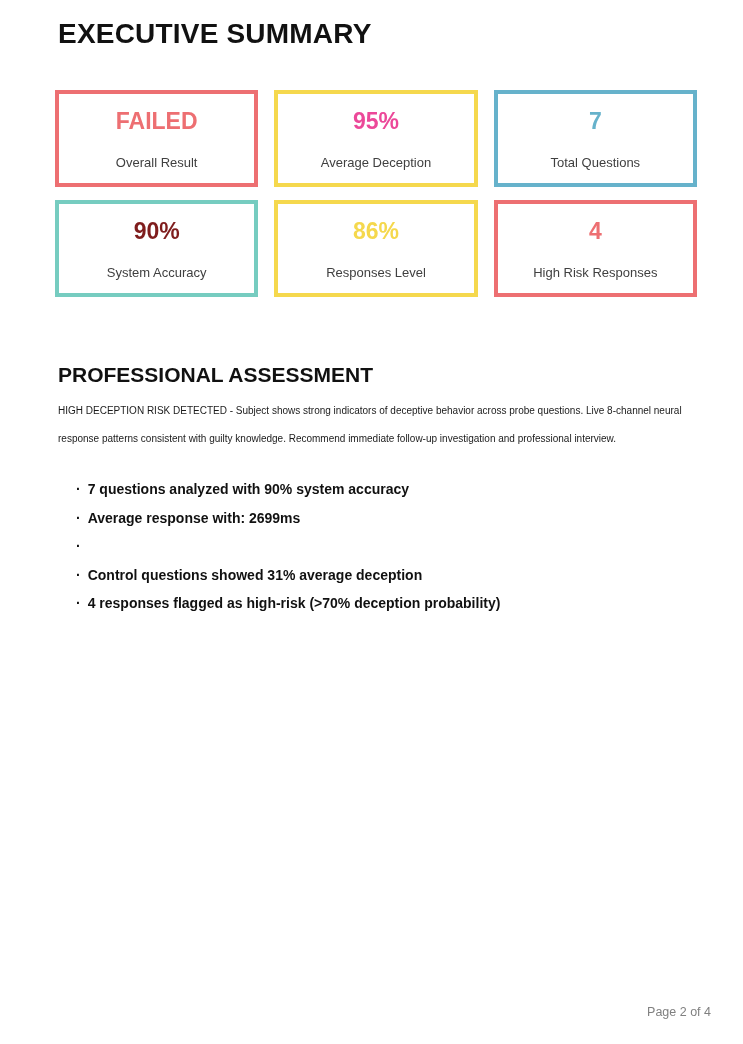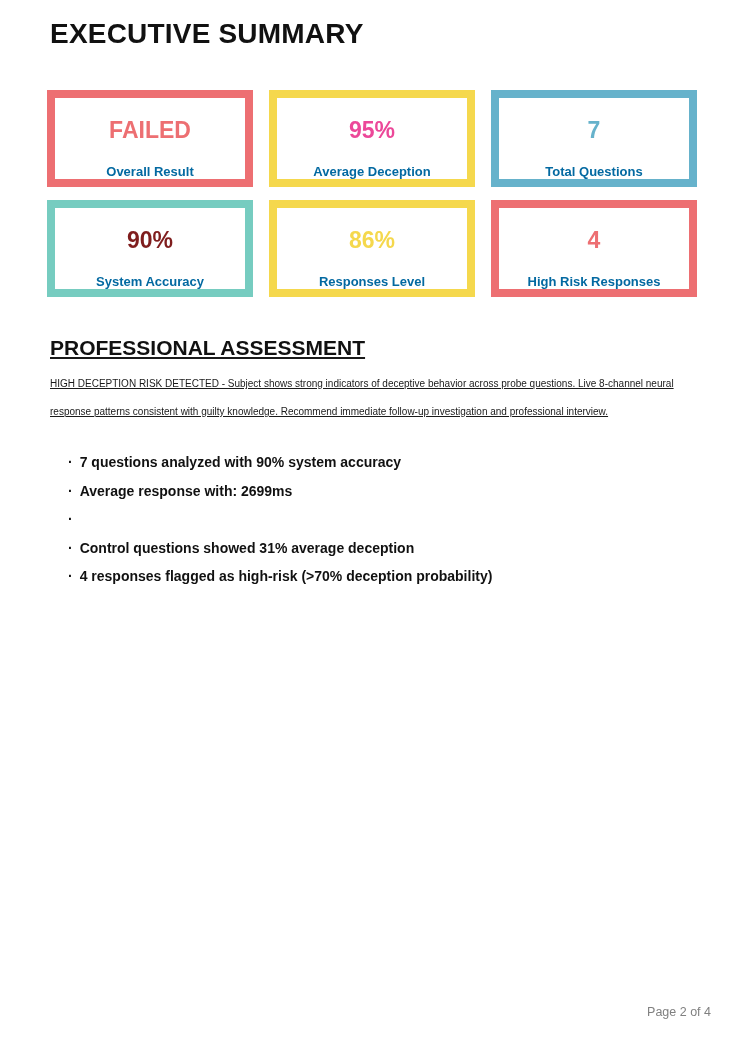--- a/index.html
+++ b/index.html
@@ -5,65 +5,66 @@
   * { box-sizing: border-box; margin: 0; padding: 0; }
   html, body { background: #ffffff; }
   .page {
     width: 743px;
     height: 1044px;
     position: relative;
     background: #ffffff;
     font-family: "Liberation Sans", sans-serif;
     color: #1a1a1a;
     overflow: hidden;
+    padding-left: 8px;
   }
   .page-title {
     padding: 17px 48px 0 50px;
     font-size: 28px;
     line-height: 33px;
     font-weight: bold;
     letter-spacing: 0.2px;
     color: #111111;
   }
   .stats-grid {
     margin: 40px 46px 0 47px;
     display: grid;
     grid-template-columns: repeat(3, 1fr);
     gap: 13px 16px;
   }
   .stat-card {
     height: 97px;
-    border: 8px solid #404040;
+    border: 4px solid #404040;
     background: #ffffff;
     display: flex;
     flex-direction: column;
     align-items: center;
-    justify-content: flex-end;
+    justify-content: center;
   }
   .stat-value {
     font-size: 23px;
     font-weight: bold;
     line-height: 26px;
   }
   .stat-label {
     margin-top: 21px;
     font-size: 13px;
-    font-weight: bold;
-    color: #0369a1;
+    font-weight: normal;
+    color: #404040;
   }
   .section {
     margin: 0 48px 0 50px;
   }
   .section-heading {
     font-size: 21px;
     line-height: 25px;
     font-weight: bold;
     color: #111111;
   }
-  .assessment-section { margin-top: 38px; text-decoration: underline; }
+  .assessment-section { margin-top: 65px; }
   .assessment-body {
     margin-top: 10px;
     font-size: 10px;
     line-height: 28px;
     font-weight: normal;
     color: #1a1a1a;
     max-width: 650px;
   }
   .findings-section { margin-top: 22px; }
   .findings-list {

